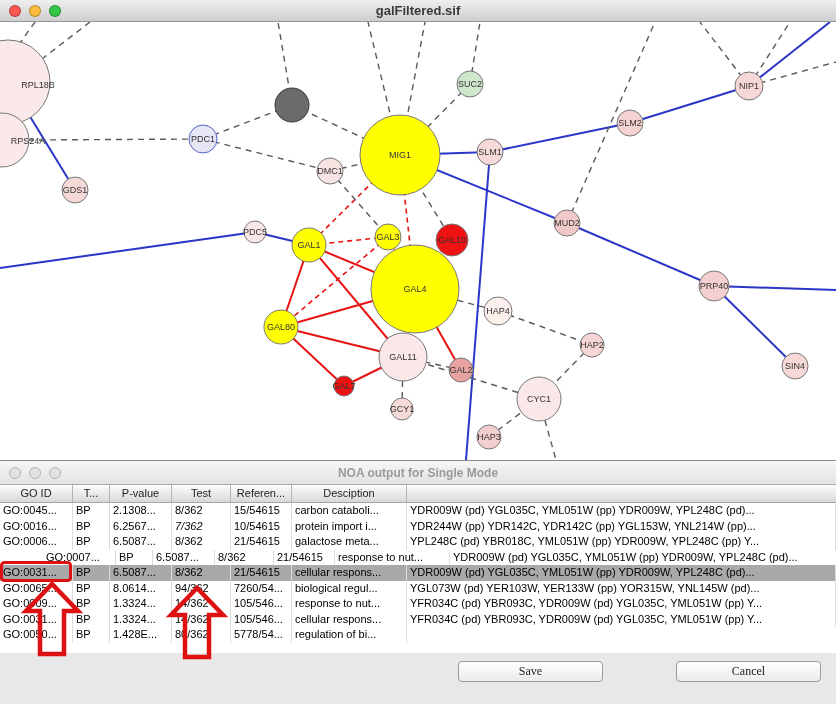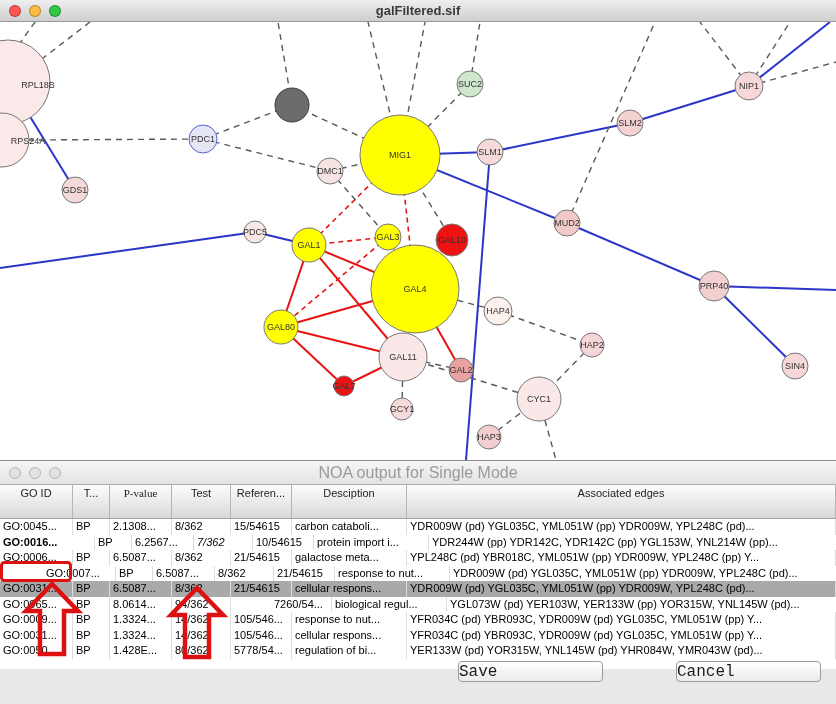--- a/index.html
+++ b/index.html
@@ -20,35 +20,35 @@
   .edge-blue{stroke:#2b35c8;stroke-width:2;fill:none}
   .edge-dash{stroke:#5a5a5a;stroke-width:1.4;stroke-dasharray:6 5;fill:none}
   .edge-red{stroke:#e81313;stroke-width:2;fill:none}
   .edge-reddash{stroke:#e81313;stroke-width:1.6;stroke-dasharray:5 4;fill:none}
   .node-label{font-size:9px;fill:#333;text-anchor:middle;font-family:"Liberation Sans",sans-serif}
 
   
   #noa-window{position:absolute;top:460px;left:0;width:836px;height:244px;background:#e8e8e8;border-top:1px solid #8a8a8a}
   .titlebar2{position:relative;height:24px;background:linear-gradient(#f6f6f6,#e3e3e3);
     border-bottom:1px solid #ababab;display:flex;align-items:center;justify-content:center}
-  .titlebar2 .title{font-size:16px;font-weight:normal;color:#9a9a9a}
+  .titlebar2 .title{font-size:12px;font-weight:bold;color:#9a9a9a}
   .lights2{position:absolute;left:9px;top:6px;display:flex;gap:8px}
   .lights2 .light{background:#e2e2e2;border:1px solid #b3b3b3}
-  #thead{display:flex;height:34px;background:linear-gradient(#fdfdfd,#d8d8d8);border-bottom:1px solid #a6a6a6}
+  #thead{display:flex;height:18px;background:linear-gradient(#fdfdfd,#d8d8d8);border-bottom:1px solid #a6a6a6}
   .hcell{flex:0 0 auto;font-size:11px;color:#1e1e1e;text-align:center;line-height:17px;
     border-right:1px solid #b5b5b5;overflow:hidden;white-space:nowrap}
   #tbody{background:#fff;height:140px;overflow:hidden}
   .trow{display:flex;height:15.5px;background:#fff}
   .trow.selected{background:#a9a9a9}
   .tcell{flex:0 0 auto;font-size:11px;color:#000;line-height:15.5px;padding:0 3px;
     border-right:1px solid #dcdcdc;overflow:hidden;white-space:nowrap}
   #table-filler{height:10px;background:#fff}
   .btn{position:absolute;top:200px;width:145px;height:21px;background:linear-gradient(#ffffff,#ebebeb);
-    border:1px solid #9b9b9b;border-radius:4px;font-size:16px;color:#1c1c1c;text-align:left;
-    font-family:Liberation Mono, monospace;cursor:pointer}
+    border:1px solid #9b9b9b;border-radius:4px;font-size:12px;color:#1c1c1c;text-align:center;
+    font-family:Liberation Serif, serif;cursor:pointer}
   #save-btn{left:458px}
   #cancel-btn{left:676px}
 
   
   #overlay-svg{position:absolute;left:0;top:0;width:836px;height:704px;pointer-events:none;z-index:10}
   .ann{fill:none;stroke-linejoin:miter}
 </style>
 </head>
 <body>
 
@@ -178,38 +178,37 @@
       <div class="lights2">
         <span class="light"></span>
         <span class="light"></span>
         <span class="light"></span>
       </div>
       <span class="title">NOA output for Single Mode</span>
     </div>
     <div id="thead">
         <div class="hcell" style="width: 73px;">GO ID</div>
         <div class="hcell" style="width: 37px;">T...</div>
-        <div class="hcell" style="width: 62px; font-family: Liberation Serif, serif;">P-value</div>
+        <div class="hcell" style="width: 62px;">P-value</div>
         <div class="hcell" style="width: 59px;">Test</div>
         <div class="hcell" style="width: 61px;">Referen...</div>
         <div class="hcell" style="width: 115px;">Desciption</div>
-        <div class="hcell" style="width: 429px;">Associated edges</div>
       </div>
     <div id="tbody">
         <div class="trow">
           <div class="tcell" style="width: 73px;">GO:0045...</div>
           <div class="tcell" style="width: 37px;">BP</div>
           <div class="tcell" style="width: 62px;">2.1308...</div>
           <div class="tcell" style="width: 59px;">8/362</div>
           <div class="tcell" style="width: 61px;">15/54615</div>
           <div class="tcell" style="width: 115px;">carbon cataboli...</div>
           <div class="tcell" style="width: 429px;">YDR009W (pd) YGL035C, YML051W (pp) YDR009W, YPL248C (pd)...</div>
         </div>
         <div class="trow">
-          <div class="tcell" style="width: 95px; font-weight: bold;">GO:0016...</div>
+          <div class="tcell" style="width: 73px;">GO:0016...</div>
           <div class="tcell" style="width: 37px;">BP</div>
           <div class="tcell" style="width: 62px;">6.2567...</div>
           <div class="tcell" style="width: 59px; font-style: italic;">7/362</div>
           <div class="tcell" style="width: 61px;">10/54615</div>
           <div class="tcell" style="width: 115px;">protein import i...</div>
           <div class="tcell" style="width: 429px;">YDR244W (pp) YDR142C, YDR142C (pp) YGL153W, YNL214W (pp)...</div>
         </div>
         <div class="trow">
           <div class="tcell" style="width: 73px;">GO:0006...</div>
           <div class="tcell" style="width: 37px;">BP</div>
@@ -235,21 +234,21 @@
           <div class="tcell" style="width: 59px;">8/362</div>
           <div class="tcell" style="width: 61px;">21/54615</div>
           <div class="tcell" style="width: 115px;">cellular respons...</div>
           <div class="tcell" style="width: 429px;">YDR009W (pd) YGL035C, YML051W (pp) YDR009W, YPL248C (pd)...</div>
         </div>
         <div class="trow">
           <div class="tcell" style="width: 73px;">GO:0065...</div>
           <div class="tcell" style="width: 37px;">BP</div>
           <div class="tcell" style="width: 62px;">8.0614...</div>
           <div class="tcell" style="width: 59px;">94/362</div>
-          <div class="tcell" style="width: 61px; margin-left: 40px;">7260/54...</div>
+          <div class="tcell" style="width: 61px;">7260/54...</div>
           <div class="tcell" style="width: 115px;">biological regul...</div>
           <div class="tcell" style="width: 429px;">YGL073W (pd) YER103W, YER133W (pp) YOR315W, YNL145W (pd)...</div>
         </div>
         <div class="trow">
           <div class="tcell" style="width: 73px;">GO:0009...</div>
           <div class="tcell" style="width: 37px;">BP</div>
           <div class="tcell" style="width: 62px;">1.3324...</div>
           <div class="tcell" style="width: 59px;">14/362</div>
           <div class="tcell" style="width: 61px;">105/546...</div>
           <div class="tcell" style="width: 115px;">response to nut...</div>
@@ -264,21 +263,20 @@
           <div class="tcell" style="width: 115px;">cellular respons...</div>
           <div class="tcell" style="width: 429px;">YFR034C (pd) YBR093C, YDR009W (pd) YGL035C, YML051W (pp) Y...</div>
         </div>
         <div class="trow">
           <div class="tcell" style="width: 73px;">GO:0050...</div>
           <div class="tcell" style="width: 37px;">BP</div>
           <div class="tcell" style="width: 62px;">1.428E...</div>
           <div class="tcell" style="width: 59px;">80/362</div>
           <div class="tcell" style="width: 61px;">5778/54...</div>
           <div class="tcell" style="width: 115px;">regulation of bi...</div>
-          <div class="tcell" style="width: 429px;">YER133W (pd) YOR315W, YNL145W (pd) YHR084W, YMR043W (pd)...</div>
         </div>
       </div>
     <div id="table-filler"></div>
     <button id="save-btn" class="btn">Save</button>
     <button id="cancel-btn" class="btn">Cancel</button>
   </div>
 
   <svg id="overlay-svg" viewBox="0 0 836 704">
       <rect x="1.5" y="562.5" width="69" height="18" rx="3" class="ann" stroke="#dd1111" stroke-width="3"></rect>
       <polygon points="52,584 26,611 40,611 40,654 64,654 64,611 78,611" class="ann" stroke="#dd1111" stroke-width="4.5"></polygon>

